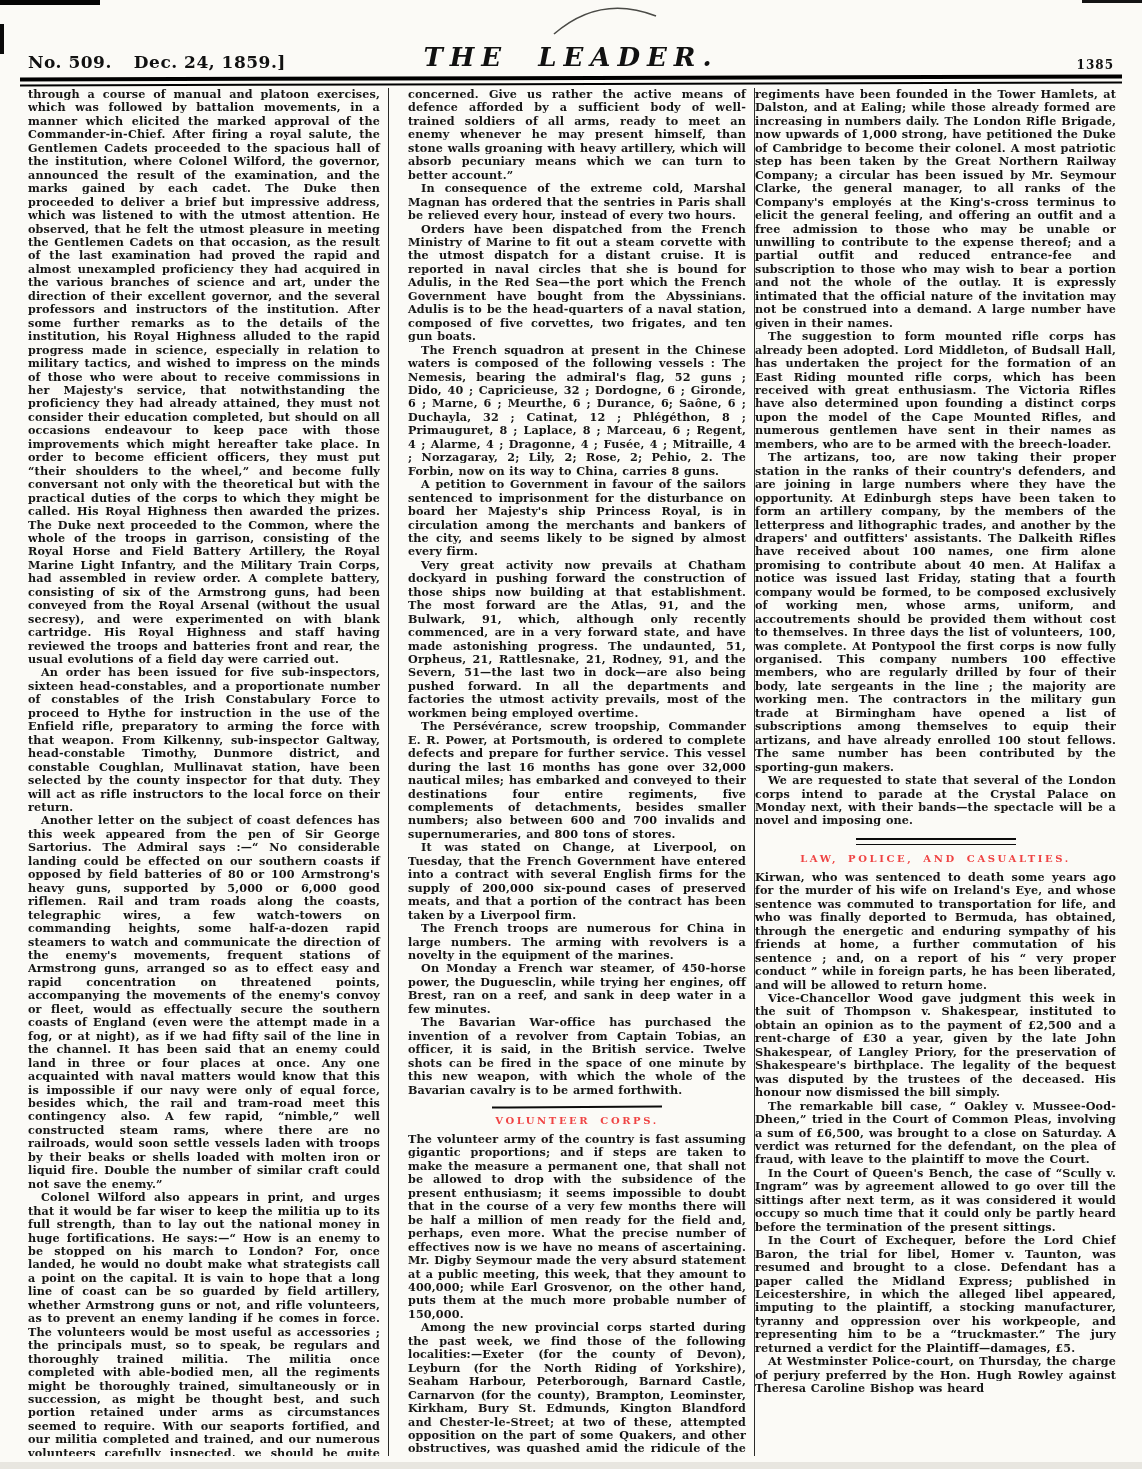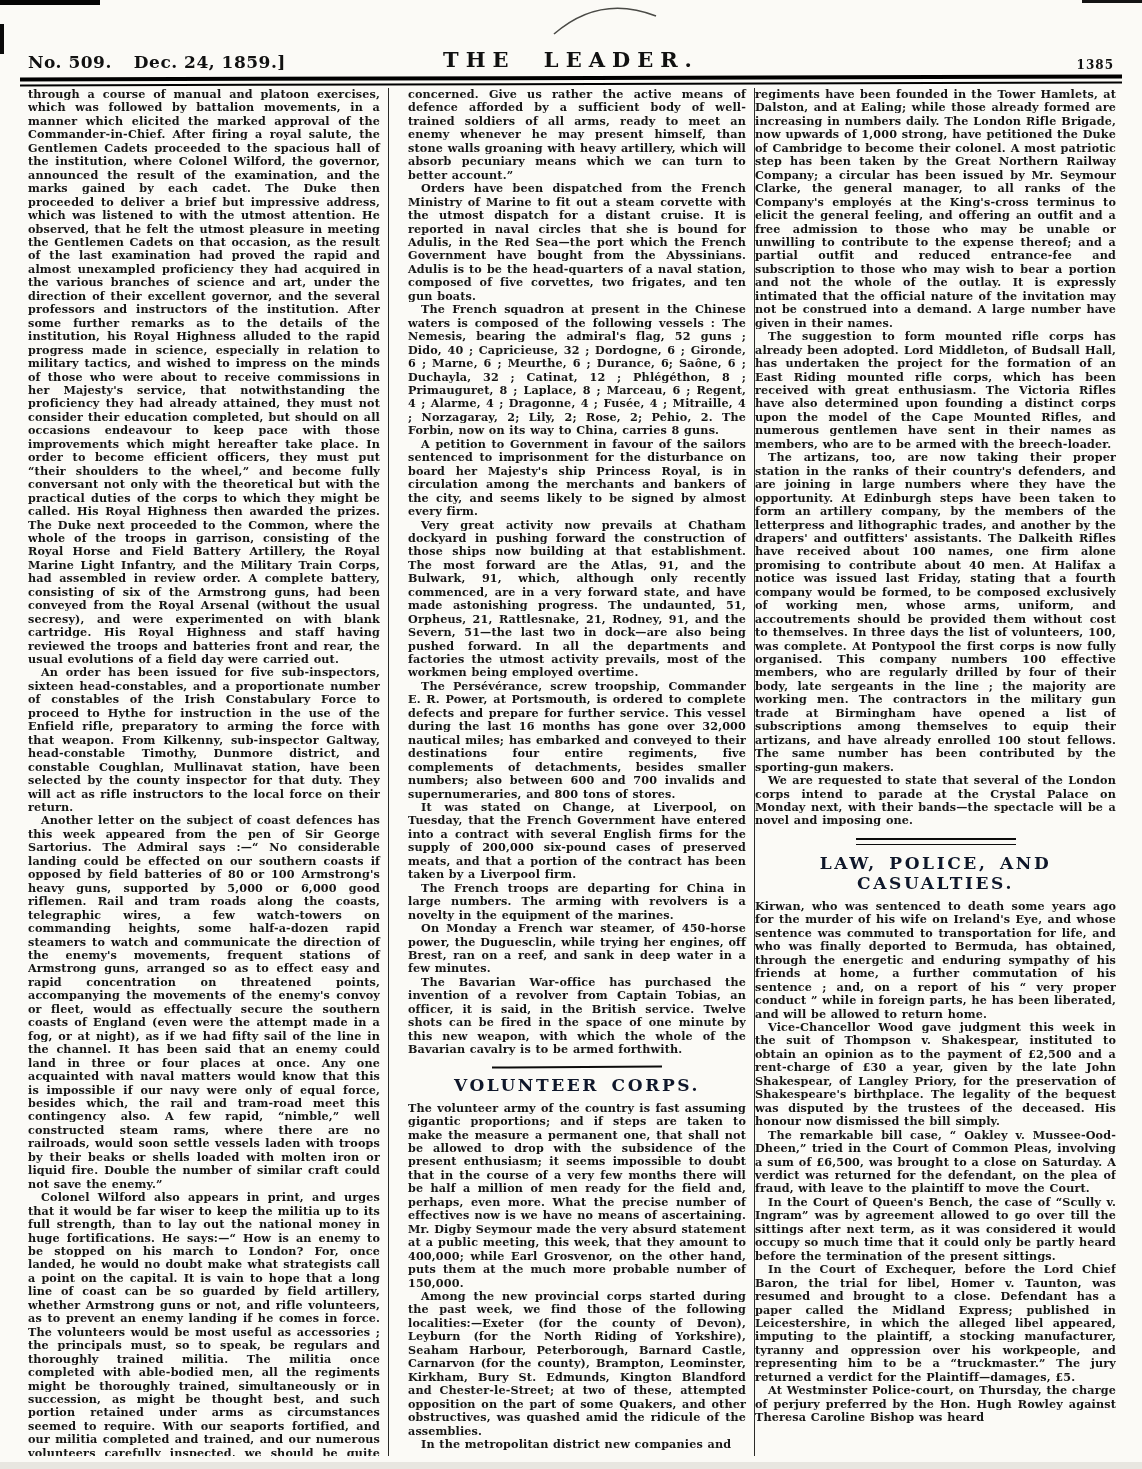--- a/index.html
+++ b/index.html
@@ -14,21 +14,21 @@
   }
   
   .artifact-top-bar{position:absolute;top:0;left:0;width:100px;height:5px;background:#050505;}
   .artifact-top-right{position:absolute;top:0;right:0;width:60px;height:3px;background:#141414;}
   .artifact-left-sliver{position:absolute;top:24px;left:0;width:4px;height:30px;background:#0a0a0a;}
   .artifact-curve{position:absolute;top:2px;left:552px;}
   
   .masthead{position:absolute;top:46px;left:28px;right:28px;height:26px;}
   .mast-left{position:absolute;left:0;bottom:0;font-size:17px;font-weight:bold;letter-spacing:.5px;white-space:nowrap;}
   .mast-left .date{margin-left:22px;}
-  .mast-center{position:absolute;left:0;right:0;bottom:0;text-align:center;font-size:21px;font-weight:bold;letter-spacing:7px;word-spacing:14px;}
+  .mast-center{position:absolute;left:0;right:0;bottom:0;text-align:center;font-size:26px;font-weight:bold;letter-spacing:7px;word-spacing:14px;font-style:italic;}
   .mast-right{position:absolute;right:0;bottom:0;font-size:12px;font-weight:bold;letter-spacing:1px;}
   .header-rule{position:absolute;top:76px;left:20px;right:20px;}
   .header-rule .thick{height:4px;background:#000;transform:rotate(-.15deg);}
   .header-rule .thin{height:1.6px;background:#000;margin-top:2.5px;transform:rotate(-.15deg);}
   
   .columns{position:absolute;top:88px;left:28px;right:26px;bottom:6px;display:flex;align-items:center;}
   .col{height:100%;overflow:hidden;box-sizing:border-box;}
   .col-1{width:360px;padding-right:8px;}
   .col-2{width:366px;border-left:1.5px solid #2b2b28;padding-left:19px;padding-right:8px;}
   .col-3{width:362px;border-left:1.5px solid #2b2b28;}
@@ -41,25 +41,25 @@
     letter-spacing:.15px;
     word-spacing:.6px;
     color:#161616;
   }
   .para.indent{text-indent:13px;}
   .sep-single{width:170px;margin:9px auto 7px auto;border-top:2.4px solid #0c0c0c;transform:rotate(-.4deg);}
   .sep-double{width:160px;margin:10px auto 8px auto;height:4px;border-top:2.4px solid #0c0c0c;border-bottom:1.4px solid #0c0c0c;}
   .section-heading{
     margin:2px 0 7px 0;
     text-align:center;
-    font-size:17px;
+    font-size:10px;
     font-weight:bold;
     letter-spacing:2.6px;
     word-spacing:4px;
-    color:#0f172a;
+    color:#ef4444;
   }
 </style>
 </head>
 <body>
 
 <div class="page">
 
   <div class="artifact-top-bar"></div>
   <div class="artifact-top-right"></div>
   <div class="artifact-left-sliver"></div>
@@ -87,27 +87,28 @@
         <div class="col-content">
           <p class="para">through a course of manual and platoon exercises, which was followed by battalion movements, in a manner which elicited the marked approval of the Commander-in-Chief.  After firing a royal salute, the Gentlemen Cadets proceeded to the spacious hall of the institution, where Colonel Wilford, the governor, announced the result of the examination, and the marks gained by each cadet.  The Duke then proceeded to deliver a brief but impressive address, which was listened to with the utmost attention.  He observed, that he felt the utmost pleasure in meeting the Gentlemen Cadets on that occasion, as the result of the last examination had proved the rapid and almost unexampled proficiency they had acquired in the various branches of science and art, under the direction of their excellent governor, and the several professors and instructors of the institution.  After some further remarks as to the details of the institution, his Royal Highness alluded to the rapid progress made in science, especially in relation to military tactics, and wished to impress on the minds of those who were about to receive commissions in her Majesty's service, that notwithstanding the proficiency they had already attained, they must not consider their education completed, but should on all occasions endeavour to keep pace with those improvements which might hereafter take place.  In order to become efficient officers, they must put “their shoulders to the wheel,” and become fully conversant not only with the theoretical but with the practical duties of the corps to which they might be called.  His Royal Highness then awarded the prizes.  The Duke next proceeded to the Common, where the whole of the troops in garrison, consisting of the Royal Horse and Field Battery Artillery, the Royal Marine Light Infantry, and the Military Train Corps, had assembled in review order.  A complete battery, consisting of six of the Armstrong guns, had been conveyed from the Royal Arsenal (without the usual secresy), and were experimented on with blank cartridge.  His Royal Highness and staff having reviewed the troops and batteries front and rear, the usual evolutions of a field day were carried out.</p>
           <p class="para indent">An order has been issued for five sub-inspectors, sixteen head-constables, and a proportionate number of constables of the Irish Constabulary Force to proceed to Hythe for instruction in the use of the Enfield rifle, preparatory to arming the force with that weapon.  From Kilkenny, sub-inspector Galtway, head-constable Timothy, Dunmore district, and constable Coughlan, Mullinavat station, have been selected by the county inspector for that duty. They will act as rifle instructors to the local force on their return.</p>
           <p class="para indent">Another letter on the subject of coast defences has this week appeared from the pen of Sir George Sartorius.  The Admiral says :—“ No considerable landing could be effected on our southern coasts if opposed by field batteries of 80 or 100 Armstrong's heavy guns, supported by 5,000 or 6,000 good riflemen.  Rail and tram roads along the coasts, telegraphic wires, a few watch-towers on commanding heights, some half-a-dozen rapid steamers to watch and communicate the direction of the enemy's movements, frequent stations of Armstrong guns, arranged so as to effect easy and rapid concentration on threatened points, accompanying the movements of the enemy's convoy or fleet, would as effectually secure the southern coasts of England (even were the attempt made in a fog, or at night), as if we had fifty sail of the line in the channel.  It has been said that an enemy could land in three or four places at once.  Any one acquainted with naval matters would know that this is impossible if our navy were only of equal force, besides which, the rail and tram-road meet this contingency also.  A few rapid, “nimble,” well constructed steam rams, where there are no railroads, would soon settle vessels laden with troops by their beaks or shells loaded with molten iron or liquid fire.  Double the number of similar craft could not save the enemy.”</p>
           <p class="para indent">Colonel Wilford also appears in print, and urges that it would be far wiser to keep the militia up to its full strength, than to lay out the national money in huge fortifications.  He says:—“ How is an enemy to be stopped on his march to London? For, once landed, he would no doubt make what strategists call a point on the capital.  It is vain to hope that a long line of coast can be so guarded by field artillery, whether Armstrong guns or not, and rifle volunteers, as to prevent an enemy landing if he comes in force.  The volunteers would be most useful as accessories ; the principals must, so to speak, be regulars and thoroughly trained militia. The militia once completed with able-bodied men, all the regiments might be thoroughly trained, simultaneously or in succession, as might be thought best, and such portion retained under arms as circumstances seemed to require.  With our seaports fortified, and our militia completed and trained, and our numerous volunteers carefully inspected, we should be quite safe, so far as land defence is</p>
         </div>
       </div>
     <div class="col col-2">
         <div class="col-content">
           <p class="para">concerned.  Give us rather the active means of defence afforded by a sufficient body of well-trained soldiers of all arms, ready to meet an enemy whenever he may present himself, than stone walls groaning with heavy artillery, which will absorb pecuniary means which we can turn to better account.”</p>
+          <p class="para indent">In consequence of the extreme cold, Marshal Magnan has ordered that the sentries in Paris shall be relieved every hour, instead of every two hours.</p>
           <p class="para indent">Orders have been dispatched from the French Ministry of Marine to fit out a steam corvette with the utmost dispatch for a distant cruise.  It is reported in naval circles that she is bound for Adulis, in the Red Sea—the port which the French Government have bought from the Abyssinians. Adulis is to be the head-quarters of a naval station, composed of five corvettes, two frigates, and ten gun boats.</p>
           <p class="para indent">The French squadron at present in the Chinese waters is composed of the following vessels :  The Nemesis, bearing the admiral's flag, 52 guns ; Dido, 40 ;  Capricieuse, 32 ;  Dordogne, 6 ;  Gironde, 6 ; Marne, 6 ;  Meurthe, 6 ;  Durance, 6;  Saône, 6 ;  Duchayla, 32 ;  Catinat, 12 ;  Phlégéthon, 8 ;  Primauguret, 8 ;  Laplace, 8 ;  Marceau, 6 ;  Regent, 4 ; Alarme, 4 ;  Dragonne, 4 ;  Fusée, 4 ;  Mitraille, 4 ; Norzagaray, 2;  Lily, 2;  Rose, 2;  Pehio, 2.  The Forbin, now on its way to China, carries 8 guns.</p>
           <p class="para indent">A petition to Government in favour of the sailors sentenced to imprisonment for the disturbance on board her Majesty's ship Princess Royal, is in circulation among the merchants and bankers of the city, and seems likely to be signed by almost every firm.</p>
           <p class="para indent">Very great activity now prevails at Chatham dockyard in pushing forward the construction of those ships now building at that establishment. The most forward are the Atlas, 91, and the Bulwark, 91, which, although only recently commenced, are in a very forward state, and have made astonishing progress.  The undaunted, 51, Orpheus, 21, Rattlesnake, 21, Rodney, 91, and the Severn, 51—the last two in dock—are also being pushed forward. In all the departments and factories the utmost activity prevails, most of the workmen being employed overtime.</p>
           <p class="para indent">The Persévérance, screw troopship, Commander E. R. Power, at Portsmouth, is ordered to complete defects and prepare for further service.  This vessel during the last 16 months has gone over 32,000 nautical miles; has embarked and conveyed to their destinations four entire regiments, five complements of detachments, besides smaller numbers; also between 600 and 700 invalids and supernumeraries, and 800 tons of stores.</p>
           <p class="para indent">It was stated on Change, at Liverpool, on Tuesday, that the French Government have entered into a contract with several English firms for the supply of 200,000 six-pound cases of preserved meats, and that a portion of the contract has been taken by a Liverpool firm.</p>
-          <p class="para indent">The French troops are departing for China in large numbers.  The arming with revolvers is a novelty in the equipment of the marines.</p>
+          <p class="para indent">The French troops are numerous for China in large numbers.  The arming with revolvers is a novelty in the equipment of the marines.</p>
           <p class="para indent">On Monday a French war steamer, of 450-horse power, the Duguesclin, while trying her engines, off Brest, ran on a reef, and sank in deep water in a few minutes.</p>
           <p class="para indent">The Bavarian War-office has purchased the invention of a revolver from Captain Tobias, an officer, it is said, in the British service.  Twelve shots can be fired in the space of one minute by this new weapon, with which the whole of the Bavarian cavalry is to be armed forthwith.</p>
           <div class="sep-single"></div>
           <h2 class="section-heading">VOLUNTEER CORPS.</h2>
           <p class="para">The volunteer army of the country is fast assuming gigantic proportions; and if steps are taken to make the measure a permanent one, that shall not be allowed to drop with the subsidence of the present enthusiasm; it seems impossible to doubt that in the course of a very few months there will be half a million of men ready for the field and, perhaps, even more.  What the precise number of effectives now is we have no means of ascertaining.  Mr. Digby Seymour made the very absurd statement at a public meeting, this week, that they amount to 400,000; while Earl Grosvenor, on the other hand, puts them at the much more probable number of 150,000.</p>
           <p class="para indent">Among the new provincial corps started during the past week, we find those of the following localities:—Exeter (for the county of Devon), Leyburn (for the North Riding of Yorkshire), Seaham Harbour, Peterborough, Barnard Castle, Carnarvon (for the county), Brampton, Leominster, Kirkham, Bury St. Edmunds, Kington Blandford and Chester-le-Street; at two of these, attempted opposition on the part of some Quakers, and other obstructives, was quashed amid the ridicule of the assemblies.</p>
           <p class="para indent">In the metropolitan district new companies and</p>
         </div>
       </div>
     <div class="col col-3">

